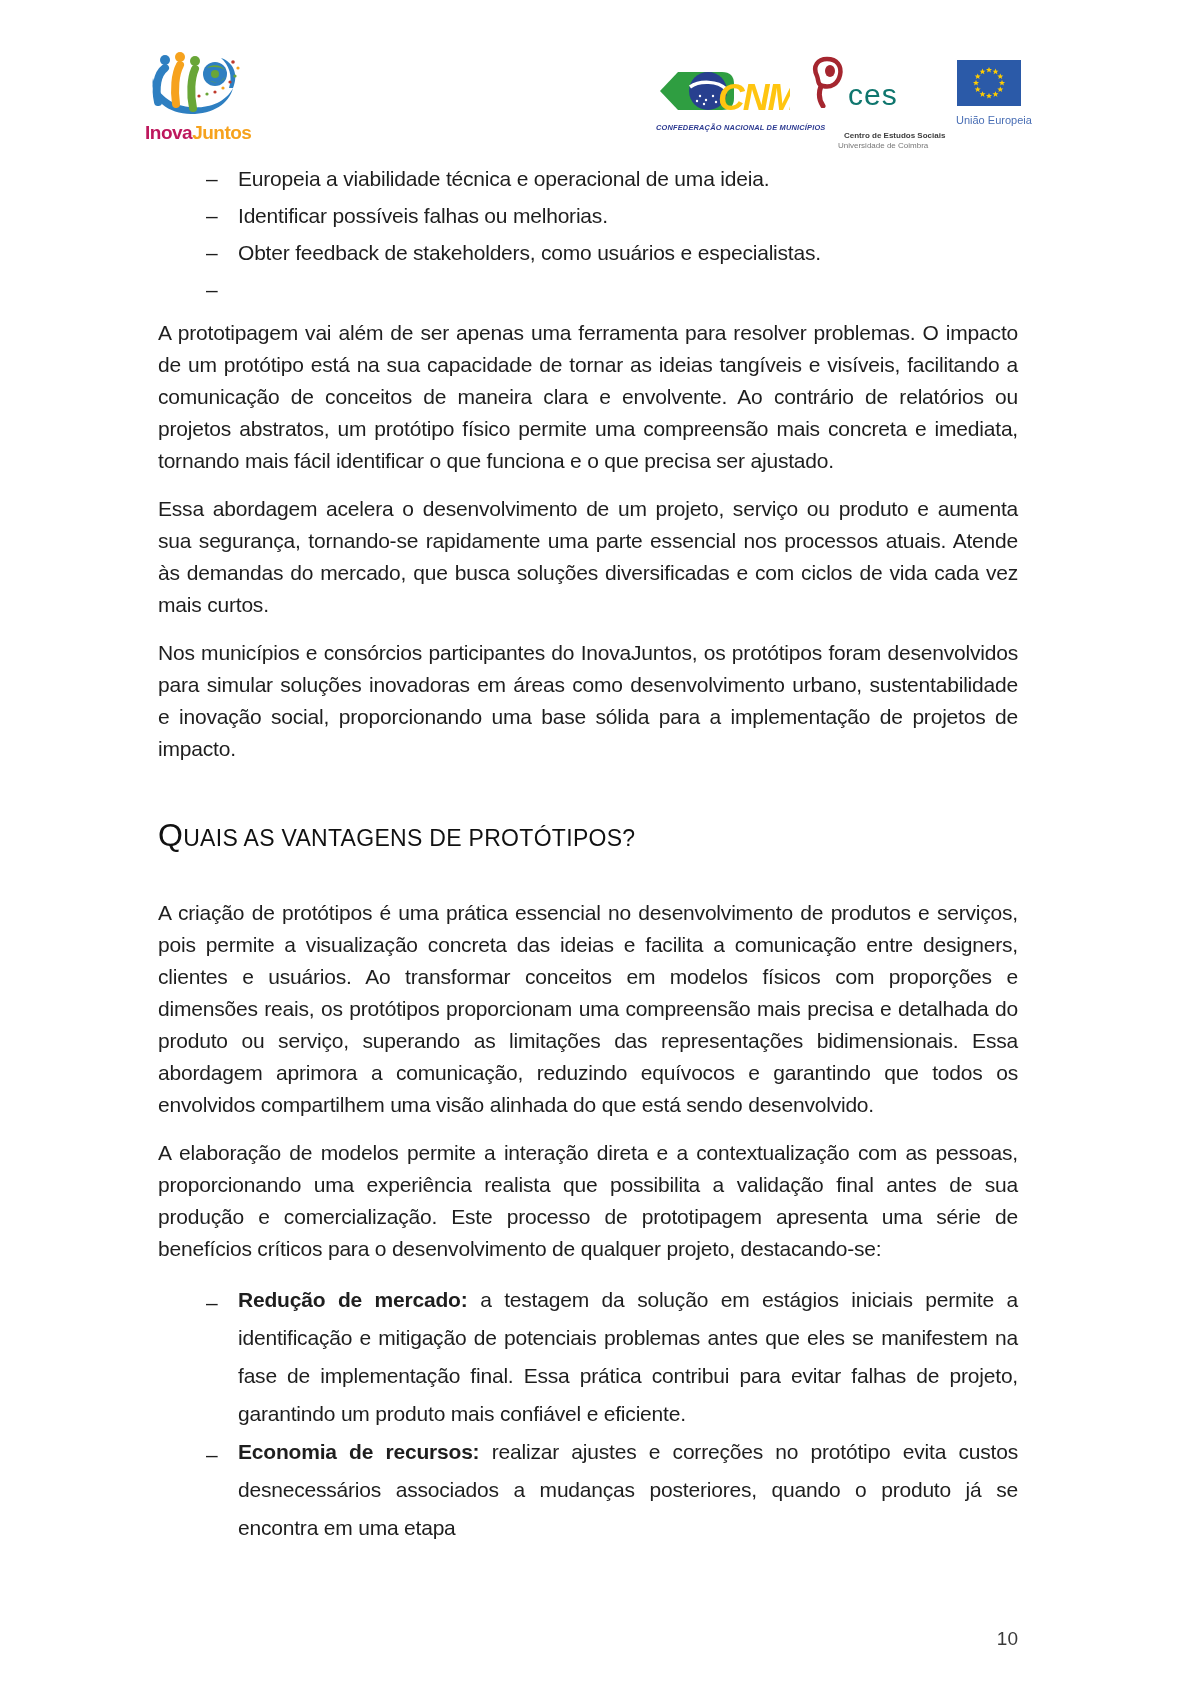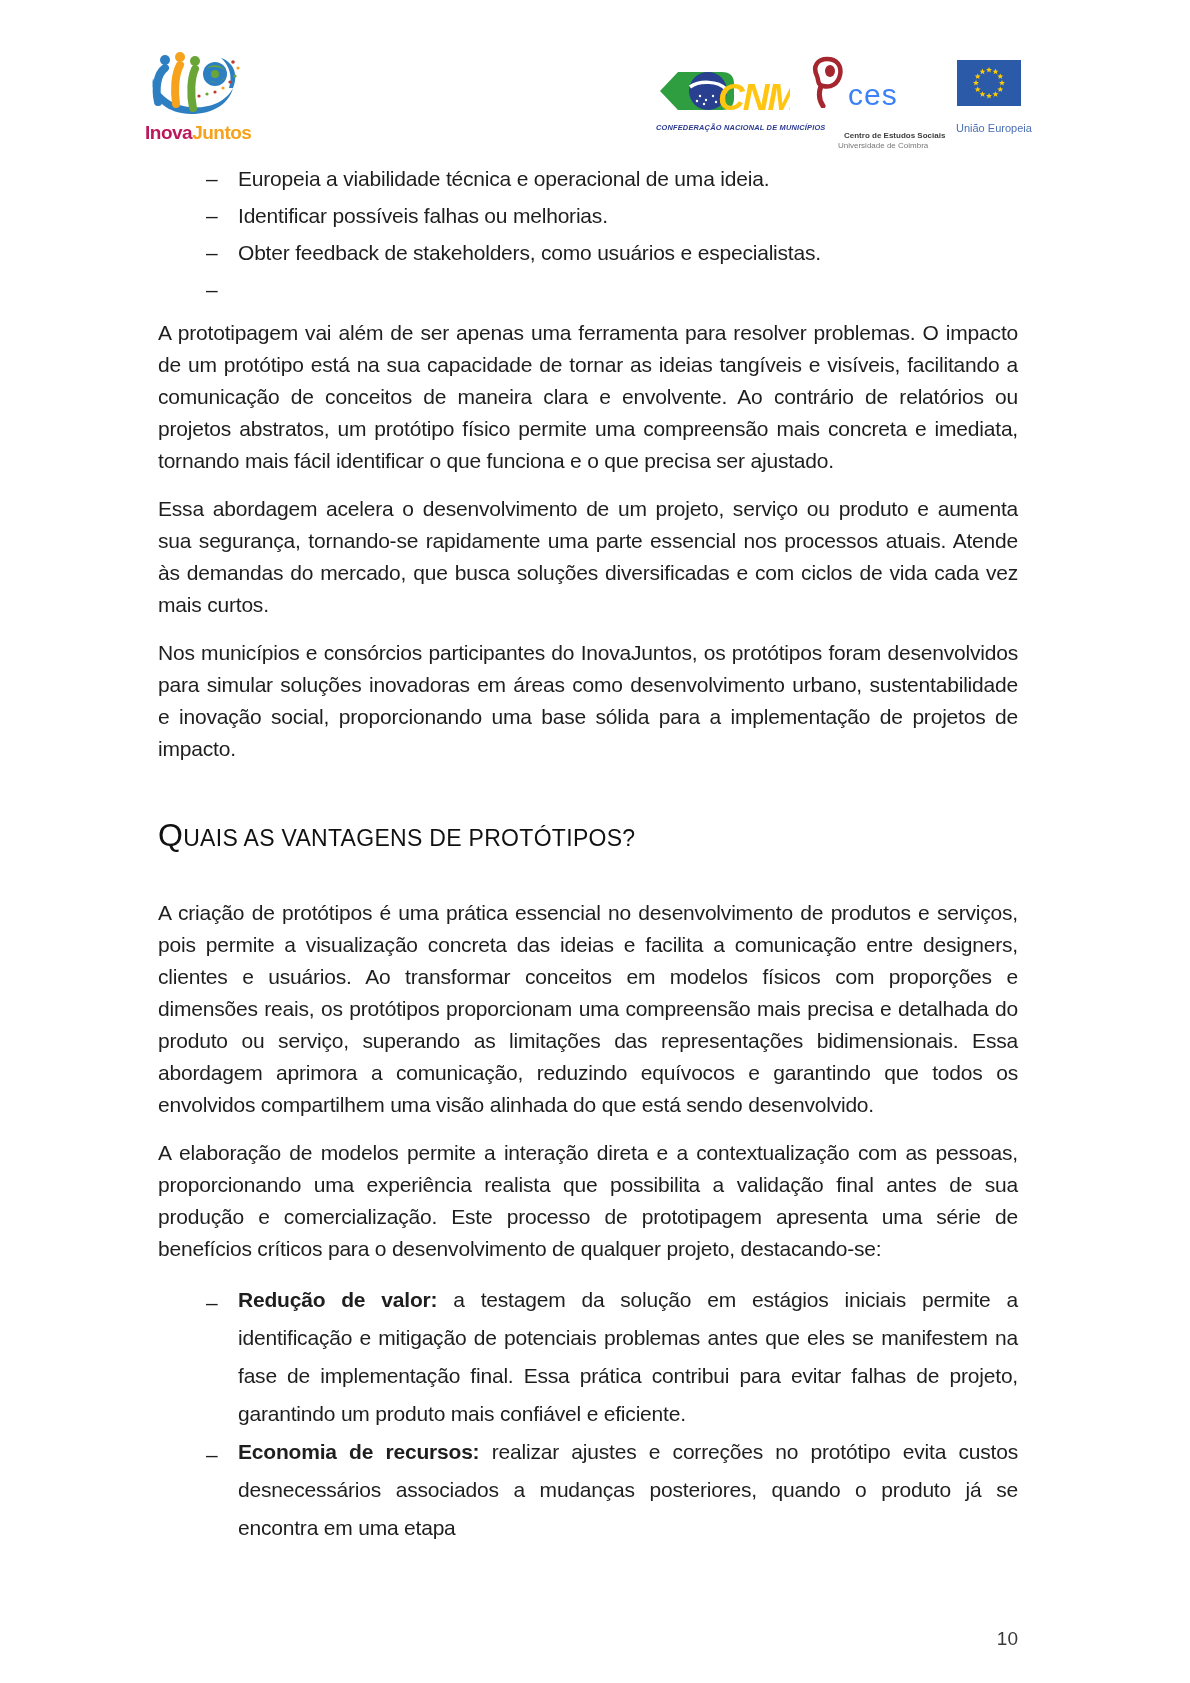--- a/index.html
+++ b/index.html
@@ -15,26 +15,26 @@
   .logo-inova { left:145px; top:52px; width:100px; text-align:center; }
   .inova-wordmark { font-size:19px; font-weight:bold; letter-spacing:-0.5px; margin-top:2px; white-space:nowrap; }
   .inova-blue { color:#be185d; }
   .inova-orange { color:#f6a21d; }
 
   .logo-cnm { left:656px; top:70px; width:134px; text-align:center; }
   .cnm-caption { font-size:7.4px; font-weight:bold; font-style:italic; color:#2b3990; letter-spacing:0.2px; white-space:nowrap; margin-top:1px; }
 
   .logo-ces { left:810px; top:56px; width:126px; }
   .ces-top { display:flex; align-items:flex-end; gap:4px; }
-  .ces-acronym { font-size:30px; color:#3b82f6; letter-spacing:1px; line-height:1; padding-bottom:2px; }
+  .ces-acronym { font-size:30px; color:#0f766e; letter-spacing:1px; line-height:1; padding-bottom:2px; }
   .ces-caption1 { font-size:8px; font-weight:bold; color:#3c3c3c; margin-top:19px; margin-left:34px; white-space:nowrap; }
   .ces-caption2 { font-size:8px; color:#787878; margin-top:1px; margin-left:28px; white-space:nowrap; }
 
   .logo-eu { left:956px; top:60px; width:66px; text-align:center; }
-  .eu-caption { font-size:11px; color:#4a6fb5; margin-top:12px; white-space:nowrap; }
+  .eu-caption { font-size:11px; color:#4a6fb5; margin-top:4px; white-space:nowrap; }
 
   
   .content {
     position:absolute; left:158px; top:165px; width:860px;
     font-size:21px; letter-spacing:-0.2px; line-height:32px; text-align:justify;
   }
   .bullet-list { list-style:none; }
   .bullet-list li { position:relative; padding-left:80px; }
   .list-simple { margin-bottom:50px; }
   .list-simple li { line-height:28px; margin-bottom:9px; text-align:left; }
@@ -162,21 +162,21 @@
     <p>Nos municípios e consórcios participantes do InovaJuntos, os protótipos foram desenvolvidos para simular soluções inovadoras em áreas como desenvolvimento urbano, sustentabilidade e inovação social, proporcionando uma base sólida para a implementação de projetos de impacto.</p>
 
     <div class="section-heading">
       <span class="heading-initial">Q</span><span class="heading-rest">uais as vantagens de protótipos?</span>
     </div>
 
     <p>A criação de protótipos é uma prática essencial no desenvolvimento de produtos e serviços, pois permite a visualização concreta das ideias e facilita a comunicação entre designers, clientes e usuários. Ao transformar conceitos em modelos físicos com proporções e dimensões reais, os protótipos proporcionam uma compreensão mais precisa e detalhada do produto ou serviço, superando as limitações das representações bidimensionais. Essa abordagem aprimora a comunicação, reduzindo equívocos e garantindo que todos os envolvidos compartilhem uma visão alinhada do que está sendo desenvolvido.</p>
     <p>A elaboração de modelos permite a interação direta e a contextualização com as pessoas, proporcionando uma experiência realista que possibilita a validação final antes de sua produção e comercialização. Este processo de prototipagem apresenta uma série de benefícios críticos para o desenvolvimento de qualquer projeto, destacando-se:</p>
 
     <ul class="bullet-list list-detailed">
-      <li><span class="dash">–</span><span class="lead">Redução de valor:</span> <span>a testagem da solução em estágios iniciais permite a identificação e mitigação de potenciais problemas antes que eles se manifestem na fase de implementação final. Essa prática contribui para evitar falhas de projeto, garantindo um produto mais confiável e eficiente.</span></li>
+      <li><span class="dash">–</span><span class="lead">Redução de mercado:</span> <span>a testagem da solução em estágios iniciais permite a identificação e mitigação de potenciais problemas antes que eles se manifestem na fase de implementação final. Essa prática contribui para evitar falhas de projeto, garantindo um produto mais confiável e eficiente.</span></li>
       <li><span class="dash">–</span><span class="lead">Economia de recursos:</span> <span>realizar ajustes e correções no protótipo evita custos desnecessários associados a mudanças posteriores, quando o produto já se encontra em uma etapa</span></li>
     </ul>
 
   </div>
 
   <div class="page-number">10</div>
 
 </div>
 
 </body></html>

